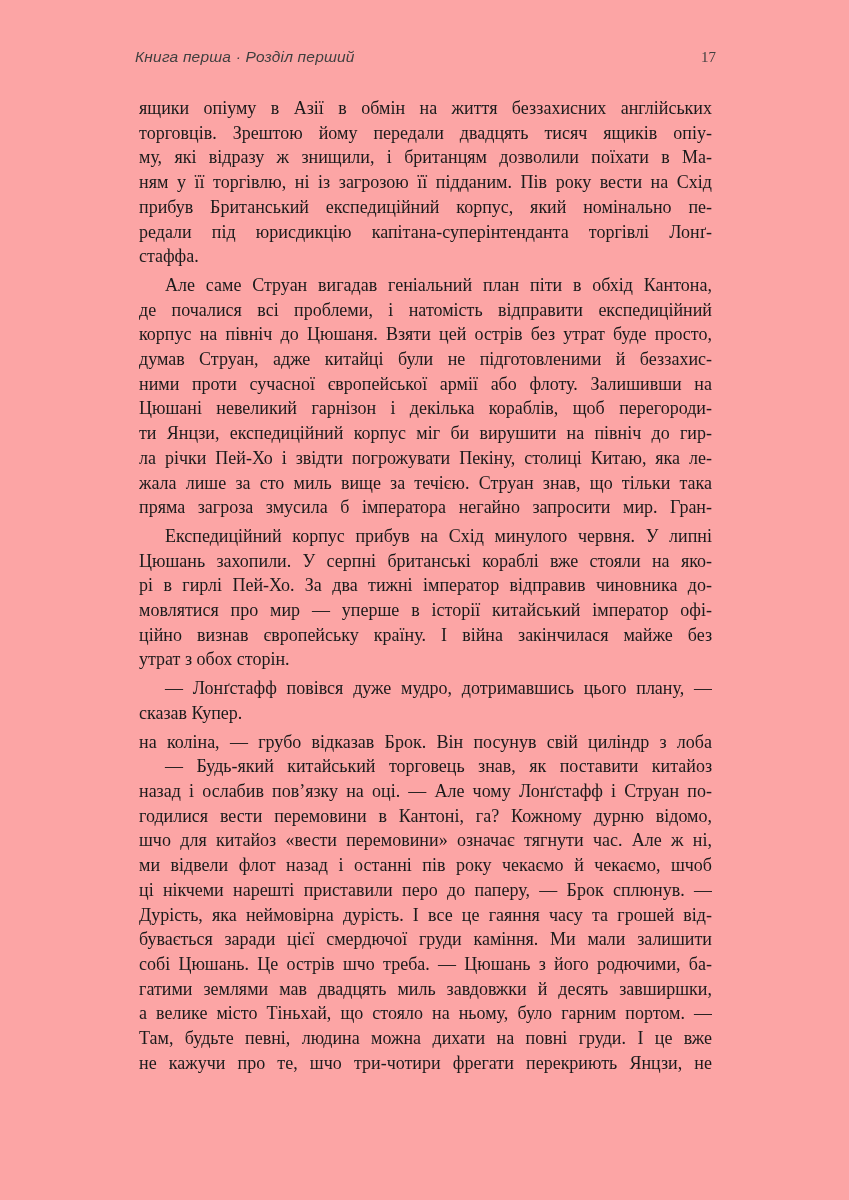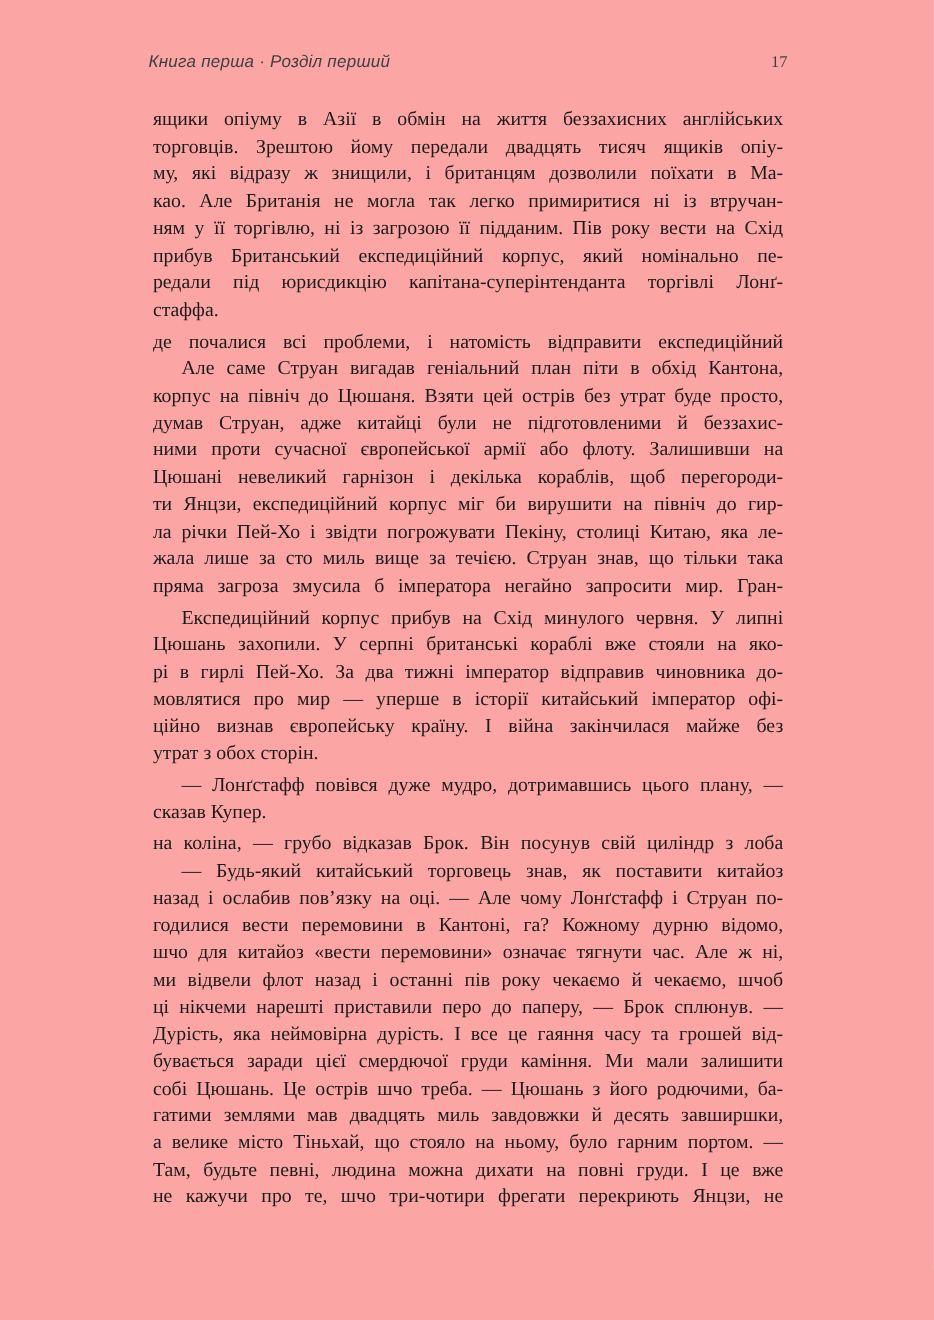--- a/index.html
+++ b/index.html
@@ -61,29 +61,28 @@
 <div class="page">
   <div class="running-header">
     <span class="running-title">Книга перша · Розділ перший</span>
     <span class="page-number">17</span>
   </div>
   <div class="text-block">
       <div class="para">
         <div class="line">ящики опіуму в Азії в обмін на життя беззахисних англійських</div>
         <div class="line">торговців. Зрештою йому передали двадцять тисяч ящиків опіу-</div>
         <div class="line">му, які відразу ж знищили, і британцям дозволили поїхати в Ма-</div>
-        <div class="line">као. Але Британія не могла так легко примиритися ні із втручан-</div>
         <div class="line">ням у її торгівлю, ні із загрозою її підданим. Пів року вести на Схід</div>
         <div class="line">прибув Британський експедиційний корпус, який номінально пе-</div>
         <div class="line">редали під юрисдикцію капітана-суперінтенданта торгівлі Лонґ-</div>
         <div class="line flush">стаффа.</div>
       </div>
       <div class="para">
+        <div class="line first">Але саме Струан вигадав геніальний план піти в обхід Кантона,</div>
         <div class="line">де почалися всі проблеми, і натомість відправити експедиційний</div>
-        <div class="line first">Але саме Струан вигадав геніальний план піти в обхід Кантона,</div>
         <div class="line">корпус на північ до Цюшаня. Взяти цей острів без утрат буде просто,</div>
         <div class="line">думав Струан, адже китайці були не підготовленими й беззахис-</div>
         <div class="line">ними проти сучасної європейської армії або флоту. Залишивши на</div>
         <div class="line">Цюшані невеликий гарнізон і декілька кораблів, щоб перегороди-</div>
         <div class="line">ти Янцзи, експедиційний корпус міг би вирушити на північ до гир-</div>
         <div class="line">ла річки Пей-Хо і звідти погрожувати Пекіну, столиці Китаю, яка ле-</div>
         <div class="line">жала лише за сто миль вище за течією. Струан знав, що тільки така</div>
         <div class="line">пряма загроза змусила б імператора негайно запросити мир. Гран-</div>
       </div>
       <div class="para">

